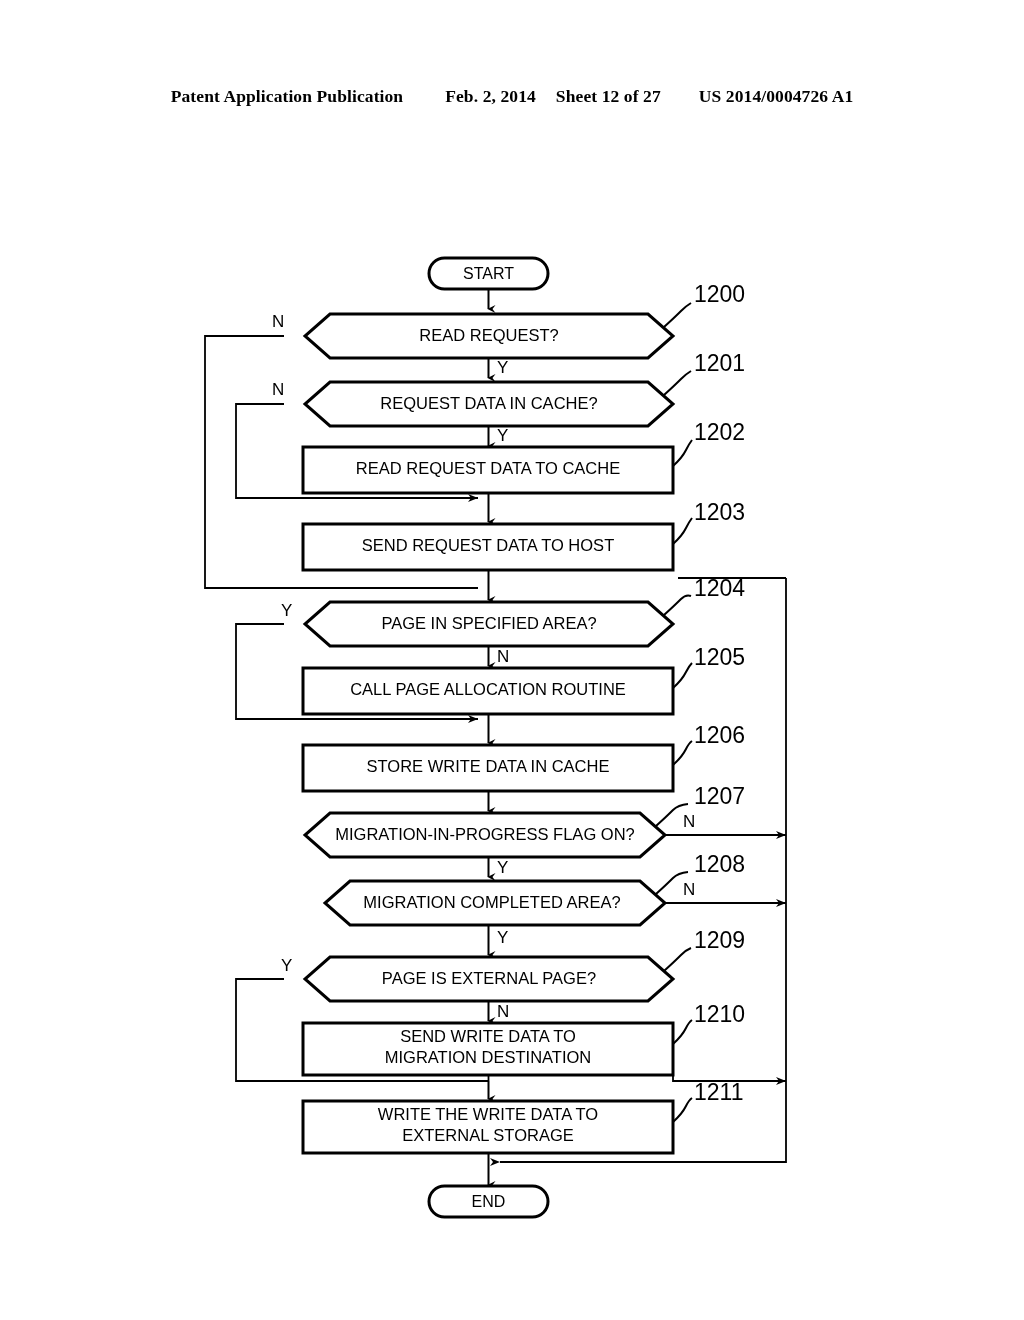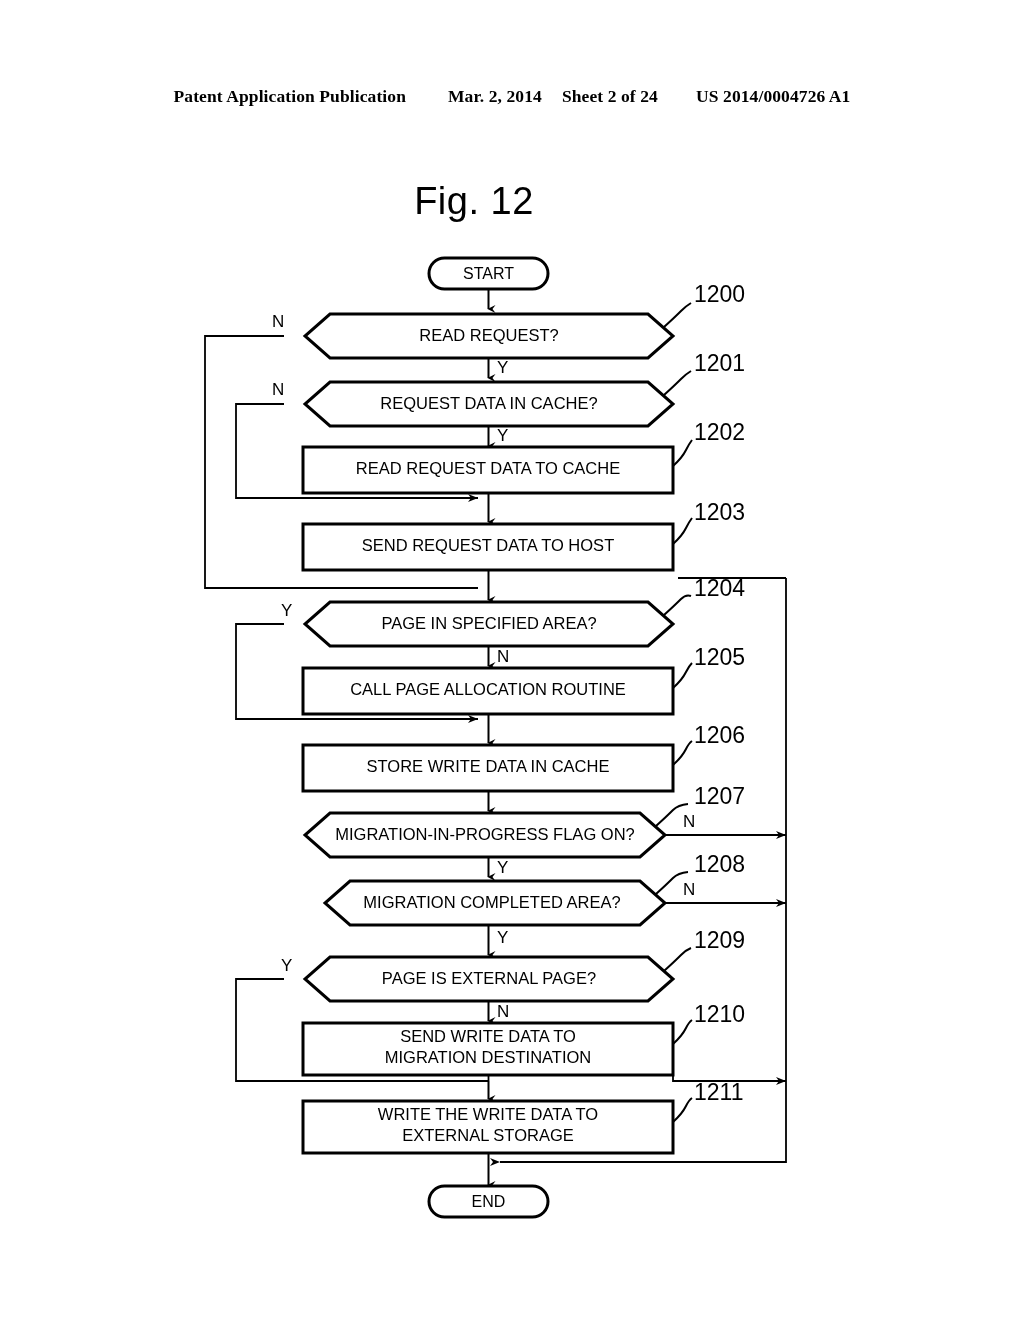--- a/index.html
+++ b/index.html
@@ -121,30 +121,27 @@
   }
 </style>
 </head>
 <body>
 
 <div id="page">
 
   <div id="pub-header">
     <span class="seg">Patent Application Publication</span>
     <span class="gap-1"></span>
-    <span class="seg">Mar. 2, 2014</span>
+    <span class="seg">Feb. 2, 2014</span>
     <span class="gap-2"></span>
-    <span class="seg">Sheet 2 of 24</span>
+    <span class="seg">Sheet 12 of 27</span>
     <span class="gap-3"></span>
     <span class="seg">US 2014/0004726 A1</span>
   </div>
 
-  <div id="fig-title">
-    <span id="fig-title-inner">Fig. 12</span>
-  </div>
 
   <svg id="flow" viewBox="0 0 1024 1320">
     <defs>
       <marker id="arrowDown" markerWidth="10" markerHeight="10" refX="5" refY="8" orient="auto" markerUnits="userSpaceOnUse">
         <path d="M1,1 L5,9 L9,1 L5,4 Z" fill="#000"></path>
       </marker>
       <marker id="arrowR" markerWidth="12" markerHeight="10" refX="11" refY="5" orient="auto" markerUnits="userSpaceOnUse">
         <path d="M1,1 L11,5 L1,9 L4,5 Z" fill="#000"></path>
       </marker>
       <marker id="arrowL" markerWidth="12" markerHeight="10" refX="1" refY="5" orient="auto" markerUnits="userSpaceOnUse">

